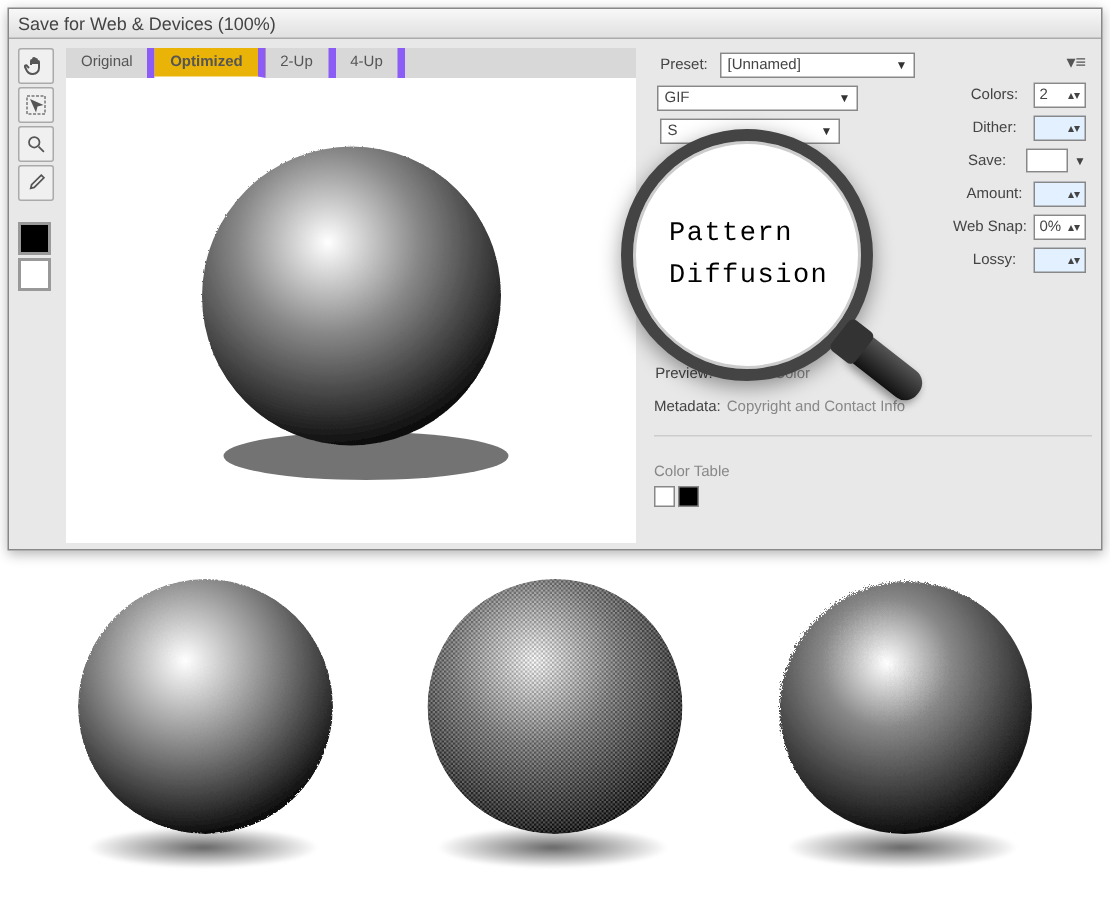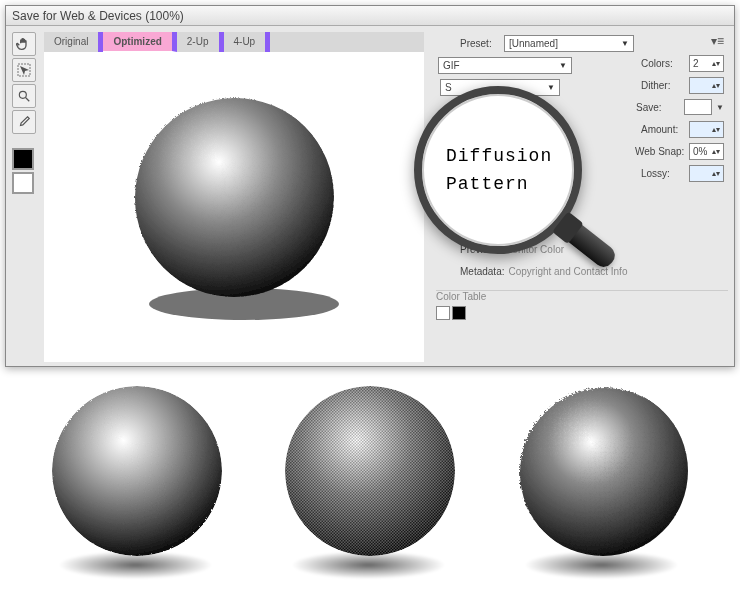--- a/index.html
+++ b/index.html
@@ -75,21 +75,21 @@
   background: #d8d8d8;
   font-size: 10px;
 }
 .tab {
   padding: 3px 10px;
   border-right: 5px solid #8b5cf6;
   color: #555;
   line-height: 14px;
 }
 .tab.active {
-  background: #f9a8d4;
+  background: #eab308;
   font-weight: bold;
   border-bottom: 1px solid #fff;
 }
 .canvas {
   width: 380px;
   height: 310px;
   background: #fff;
   display: flex;
   align-items: center;
   justify-content: center;
@@ -101,23 +101,22 @@
   color: #444;
   position: relative;
 }
 .row {
   display: flex;
   align-items: center;
   height: 22px;
   gap: 4px;
 }
 .row-label {
-  text-align: left;
+  text-align: center;
   min-width: 40px;
-  margin-left: 24px;
 }
 .dd {
   border: 1px solid #888;
   background: #fff;
   height: 17px;
   line-height: 15px;
   padding: 0 4px;
   font-size: 10px;
   display: flex;
   align-items: flex-end;
@@ -154,21 +153,21 @@
 .menu-icon {
   position: absolute;
   right: 4px;
   top: 2px;
   font-size: 12px;
   color: #555;
 }
 .color-table {
   margin-top: 8px;
   border-top: 1px solid #ccc;
-  padding-top: 0;
+  padding-top: 18px;
 }
 .ct-swatches { display:flex; gap:2px; margin-top:4px; }
 .ct-swatches div { width:14px; height:14px; border:1px solid #888; }
 
 
 .magnifier {
   position: absolute;
   left: 414px;
   top: 86px;
   width: 220px;
@@ -381,22 +380,22 @@
               <span style="font-size:8px">▴▾</span>
             </div>
         </div>
       </div>
     </div>
   </div>
 </div>
 
 <div class="magnifier">
   <div class="lens">
+    <div class="lens-item">Pattern</div>
     <div class="lens-item">Diffusion</div>
-    <div class="lens-item">Pattern</div>
   </div>
   <div class="handle"></div>
 </div>
 
 <div class="examples">
   <div class="sphere-wrap">
     <div class="shadow-el"></div>
     <svg class="sphere-svg" width="190" height="190" viewBox="0 0 190 190">
       <defs>
         <radialGradient id="sgA" cx="42%" cy="32%" r="72%">

